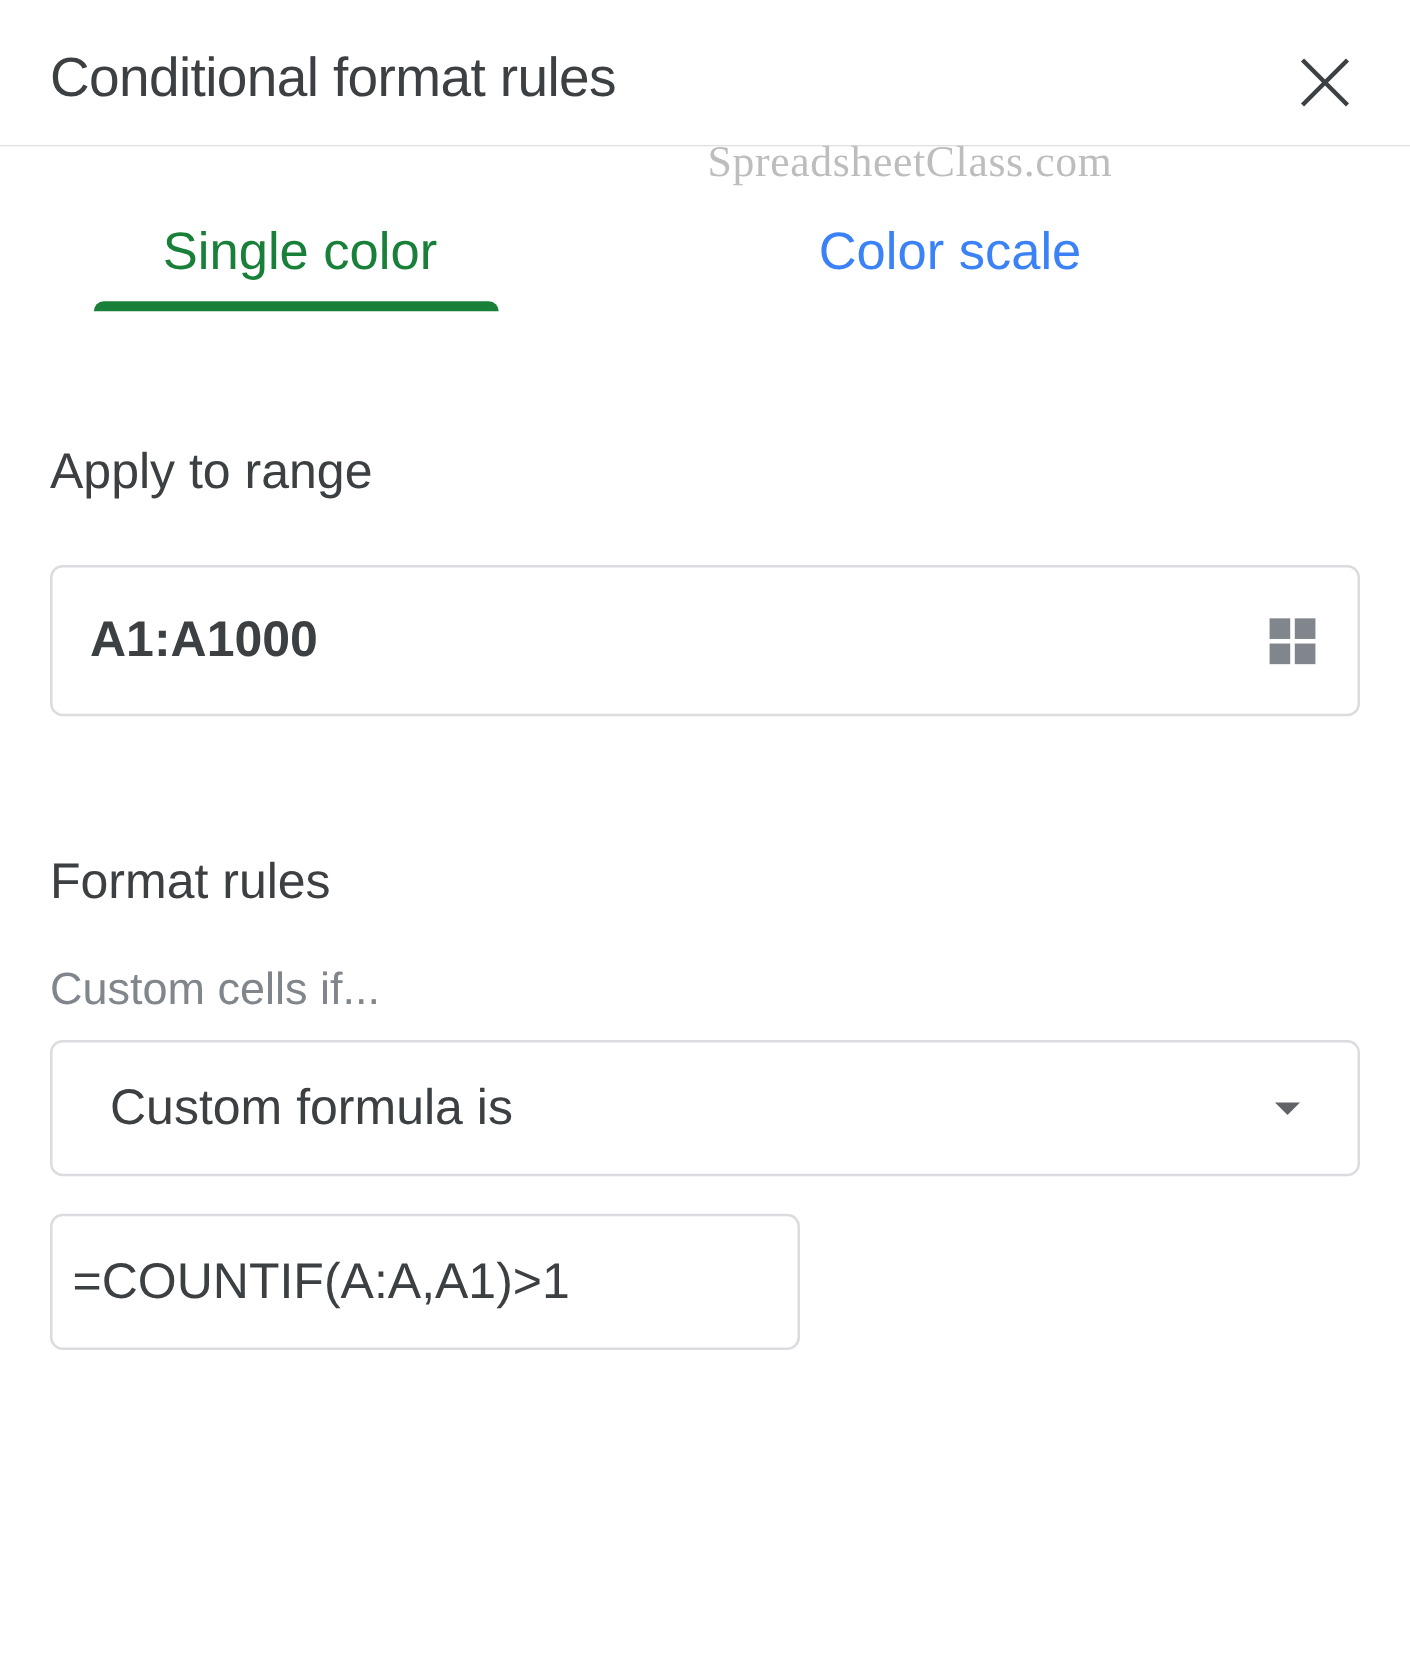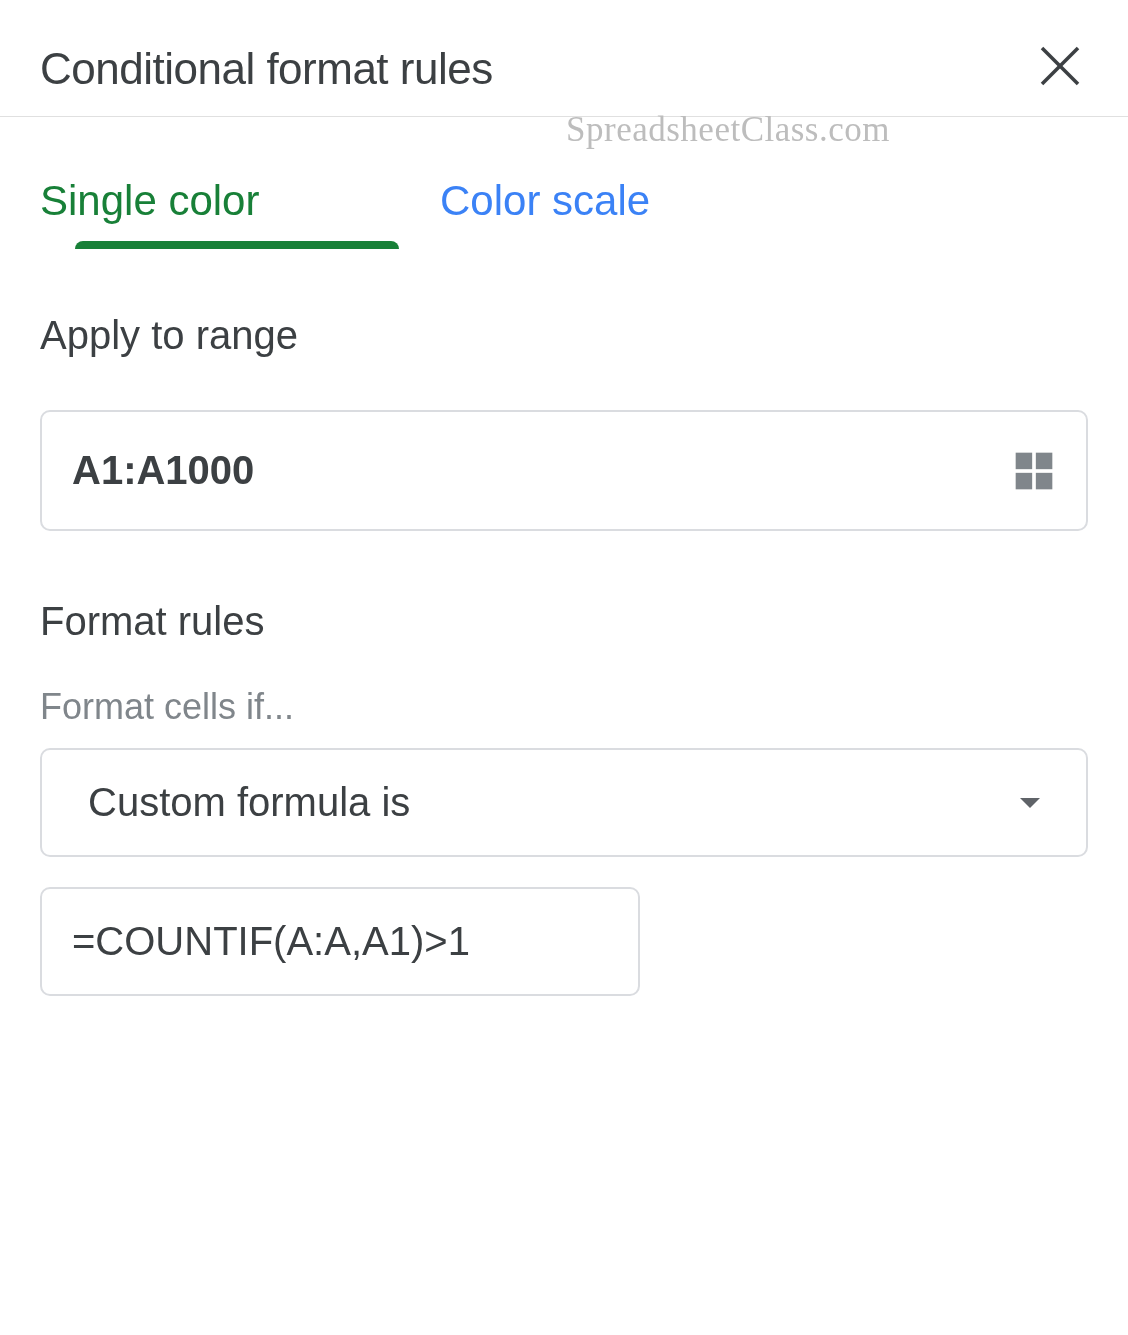--- a/index.html
+++ b/index.html
@@ -10,21 +10,21 @@
     body {
       font-family: Arial, 'Helvetica Neue', Helvetica, sans-serif;
       background: #ffffff;
       width: 1128px;
       height: 1335px;
       position: relative;
       overflow: hidden;
     }
     .header {
       display: flex;
-      align-items: flex-end;
+      align-items: center;
       justify-content: space-between;
       padding: 32px 40px 0 40px;
     }
     .panel-title {
       font-size: 44px;
       font-weight: 500;
       color: #3c4043;
       letter-spacing: -0.5px;
     }
     .close-btn {
@@ -60,21 +60,21 @@
     .tabs {
       display: flex;
       padding: 0 40px;
       margin-top: 50px;
     }
     .tab {
       font-size: 42px;
       padding: 10px 0 20px 0;
       cursor: pointer;
       position: relative;
-      text-align: left;
+      text-align: center;
     }
     .tab-single {
       color: #188038;
       font-weight: 500;
       width: 400px;
     }
     .tab-single::after {
       content: '';
       position: absolute;
       bottom: -4px;
@@ -89,21 +89,21 @@
       font-weight: 400;
       width: 640px;
     }
     .content {
       padding: 0 40px;
     }
     .section-title {
       font-size: 40px;
       font-weight: 500;
       color: #3c4043;
-      margin-top: 68px;
+      margin-top: 110px;
     }
     .range-box {
       display: flex;
       align-items: center;
       justify-content: space-between;
       border: 2px solid #dadce0;
       border-radius: 10px;
       margin-top: 52px;
       padding: 36px 30px;
       cursor: pointer;
@@ -147,21 +147,21 @@
       width: 0;
       height: 0;
       border-left: 10px solid transparent;
       border-right: 10px solid transparent;
       border-top: 10px solid #5f6368;
     }
     .formula-box {
       border: 2px solid #dadce0;
       border-radius: 10px;
       margin-top: 30px;
-      padding: 30px 30px;
+      padding: 30px 16px;
       width: 600px;
     }
     .formula-input {
       border: none;
       outline: none;
       font-size: 40px;
       color: #3c4043;
       font-weight: 400;
       width: 100%;
       font-family: inherit;
@@ -200,21 +200,21 @@
         <rect x="2" y="2" width="9" height="9"></rect>
         <rect x="13" y="2" width="9" height="9"></rect>
         <rect x="2" y="13" width="9" height="9"></rect>
         <rect x="13" y="13" width="9" height="9"></rect>
       </svg>
     </span>
   </div>
 
   <div class="section-title">Format rules</div>
 
-  <div class="sub-label">Format cells if...</div>
+  <div class="sub-label">Custom cells if...</div>
 
   <div class="dropdown">
     <span class="dropdown-text">Custom formula is</span>
     <span class="dropdown-caret"></span>
   </div>
 
   <div class="formula-box">
     <input type="text" class="formula-input" value="=COUNTIF(A:A,A1)&gt;1" style="">
   </div>
 </div>

